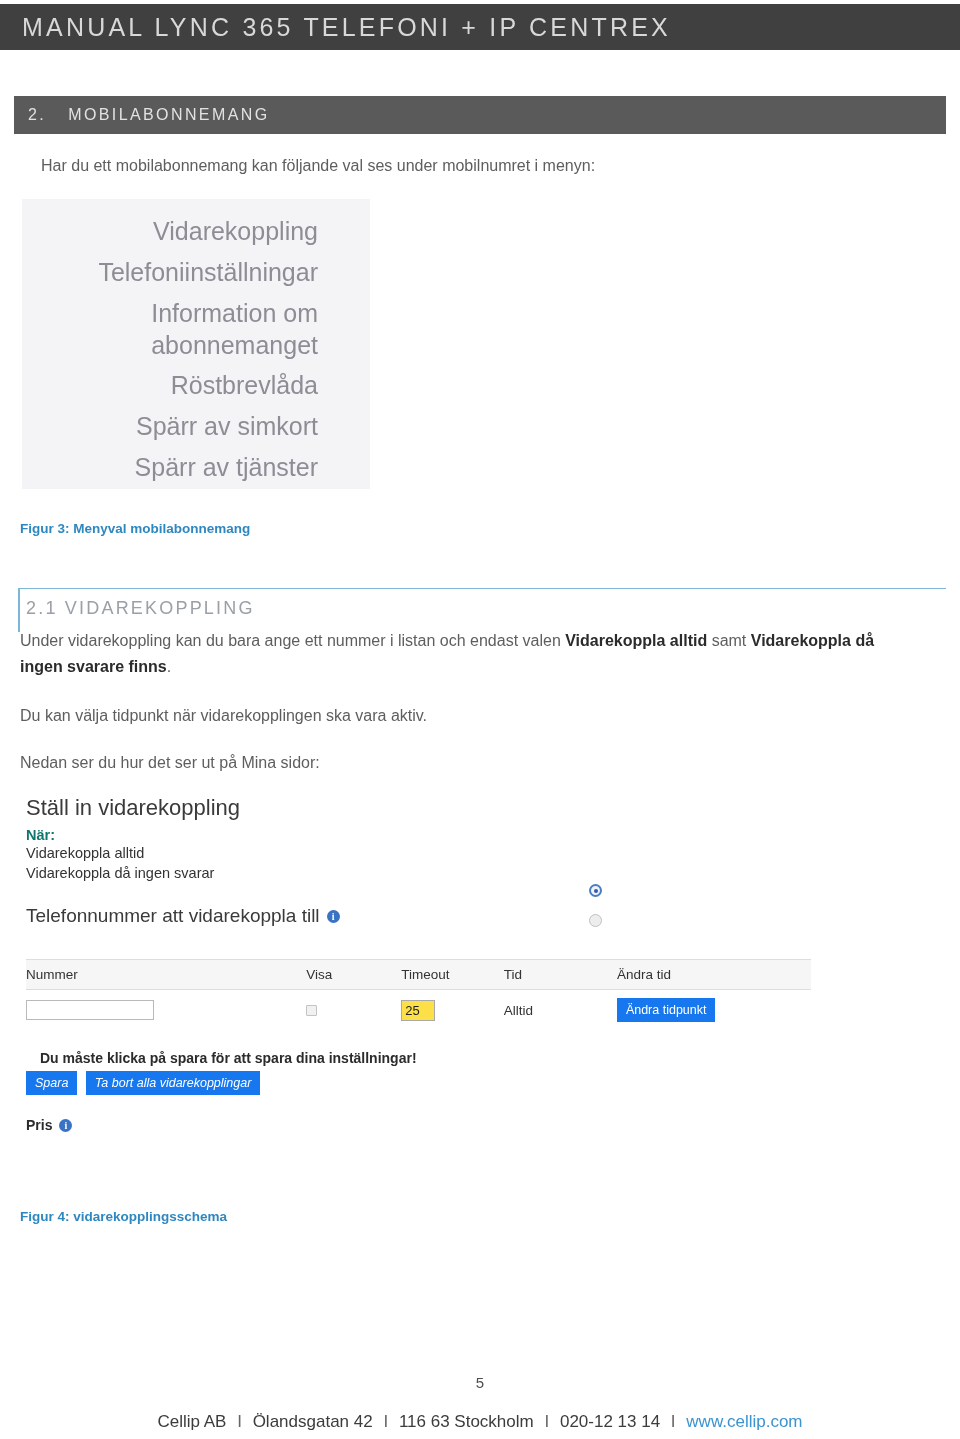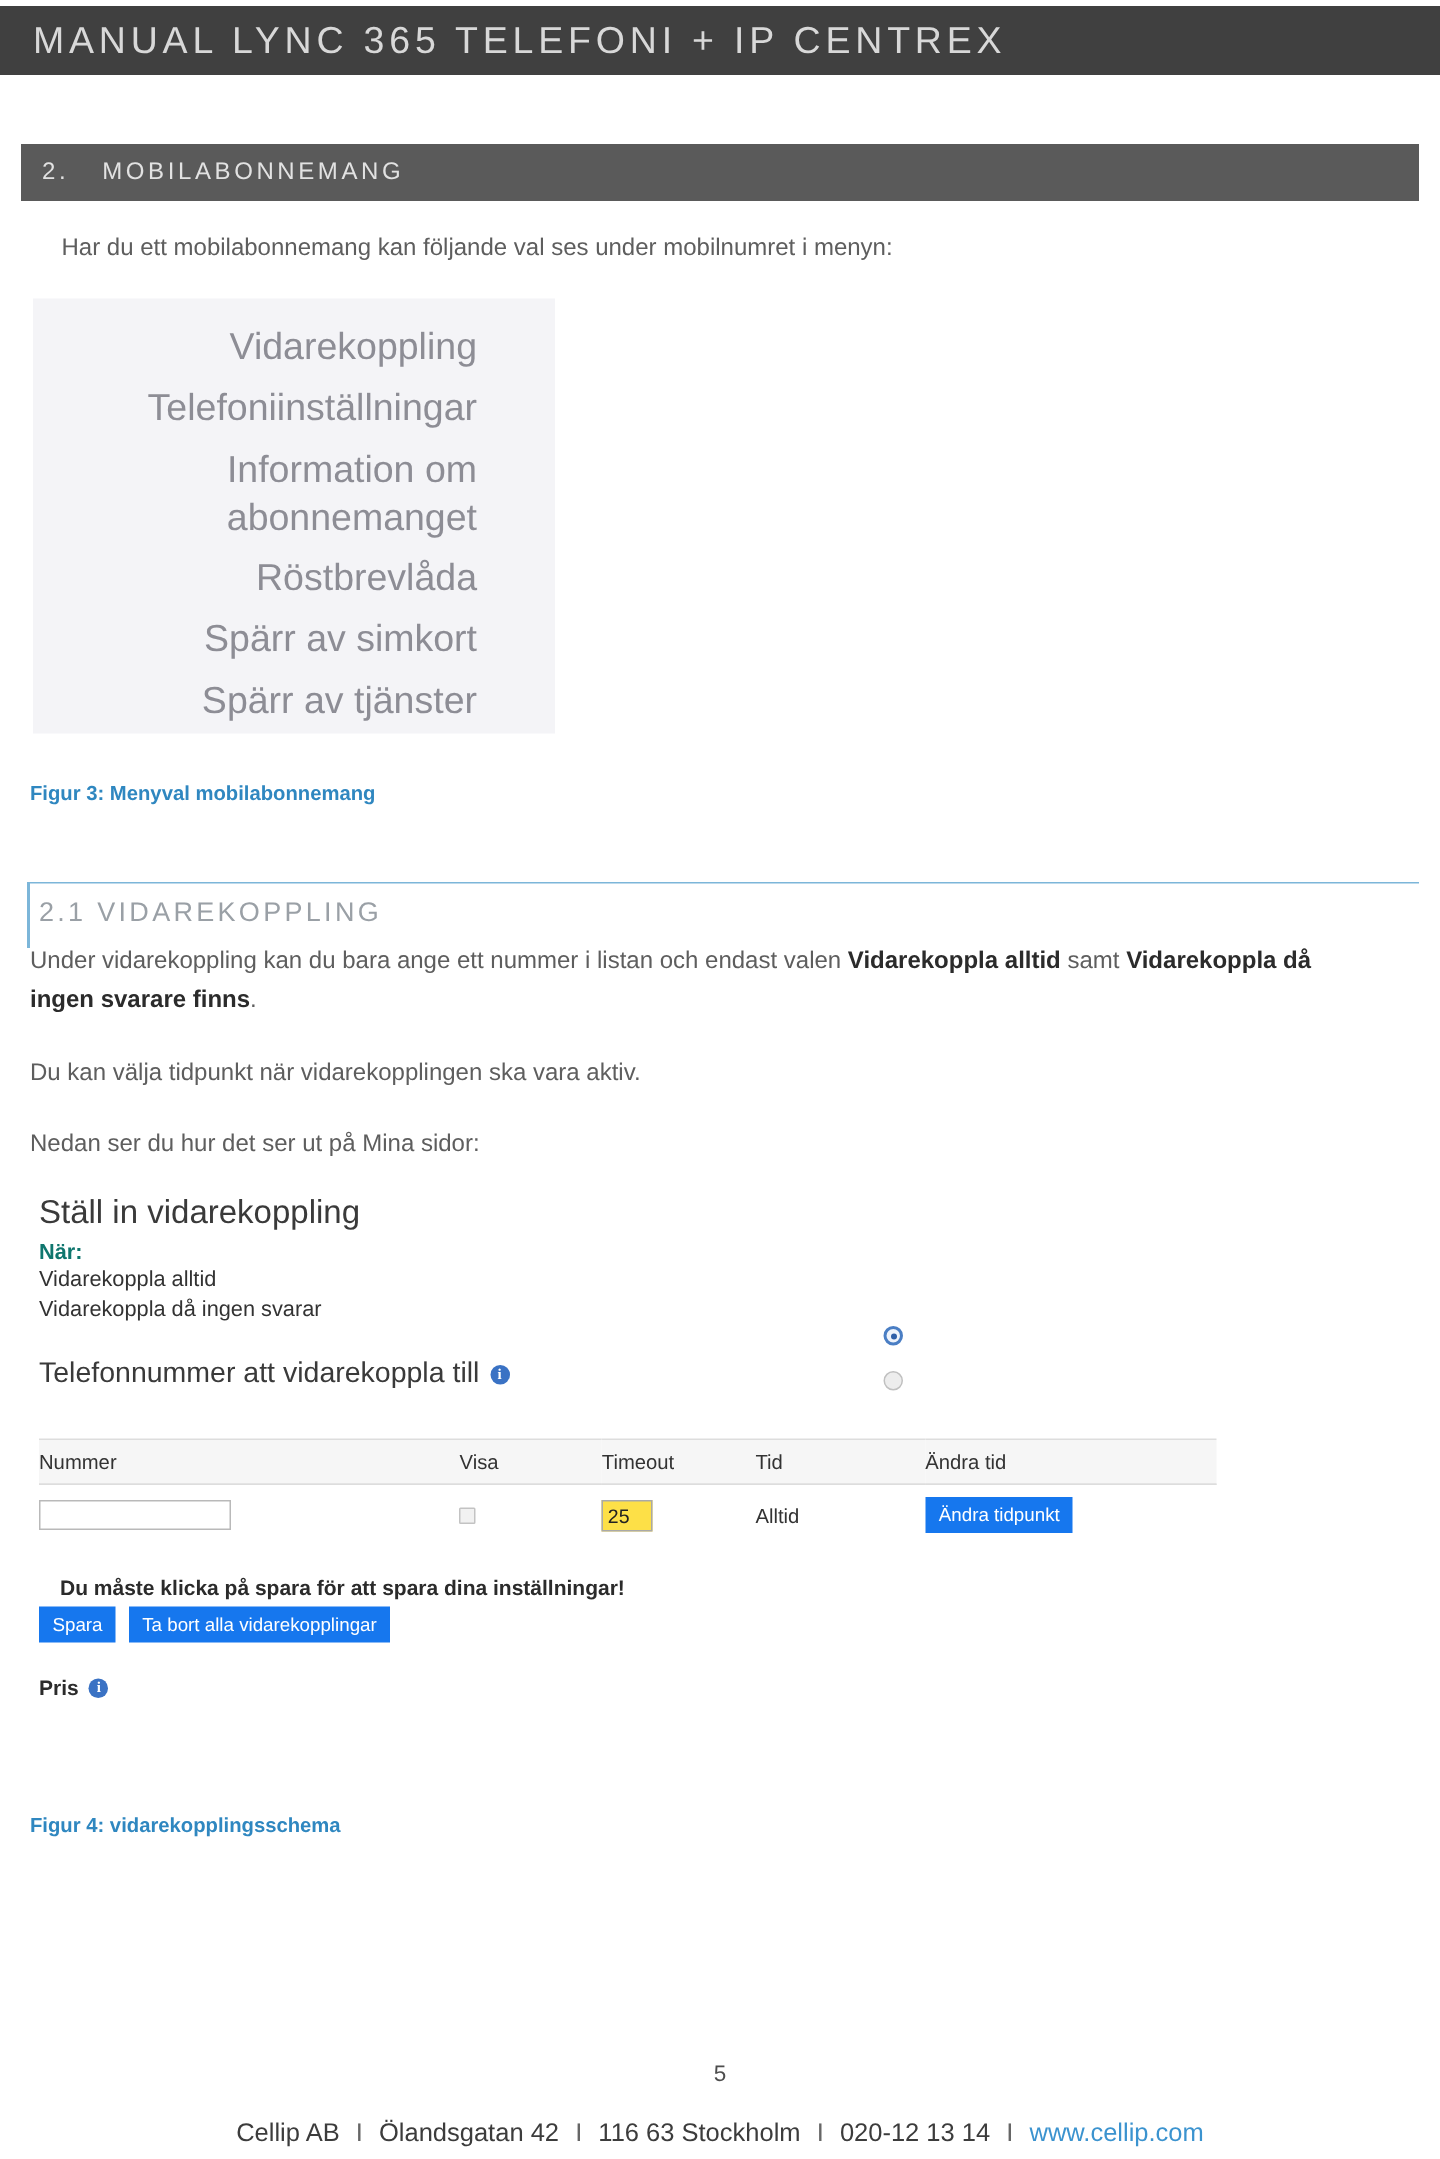--- a/index.html
+++ b/index.html
@@ -263,21 +263,21 @@
     white-space: nowrap;
   }
 
   .save-note {
     margin: 20px 0 5px 20px;
     color: #2b2b2b;
     font-size: 14px;
     font-weight: 700;
   }
   .btn-row { margin-left: 6px; }
-  .btn-row .btn-blue { margin-right: 4px; }
+  .btn-row .btn-blue { margin-right: 4px; font-style: italic; }
 
   .pris {
     display: flex;
     align-items: center;
     margin: 22px 0 0 6px;
     color: #2b2b2b;
     font-size: 14px;
     font-weight: 700;
   }
 

